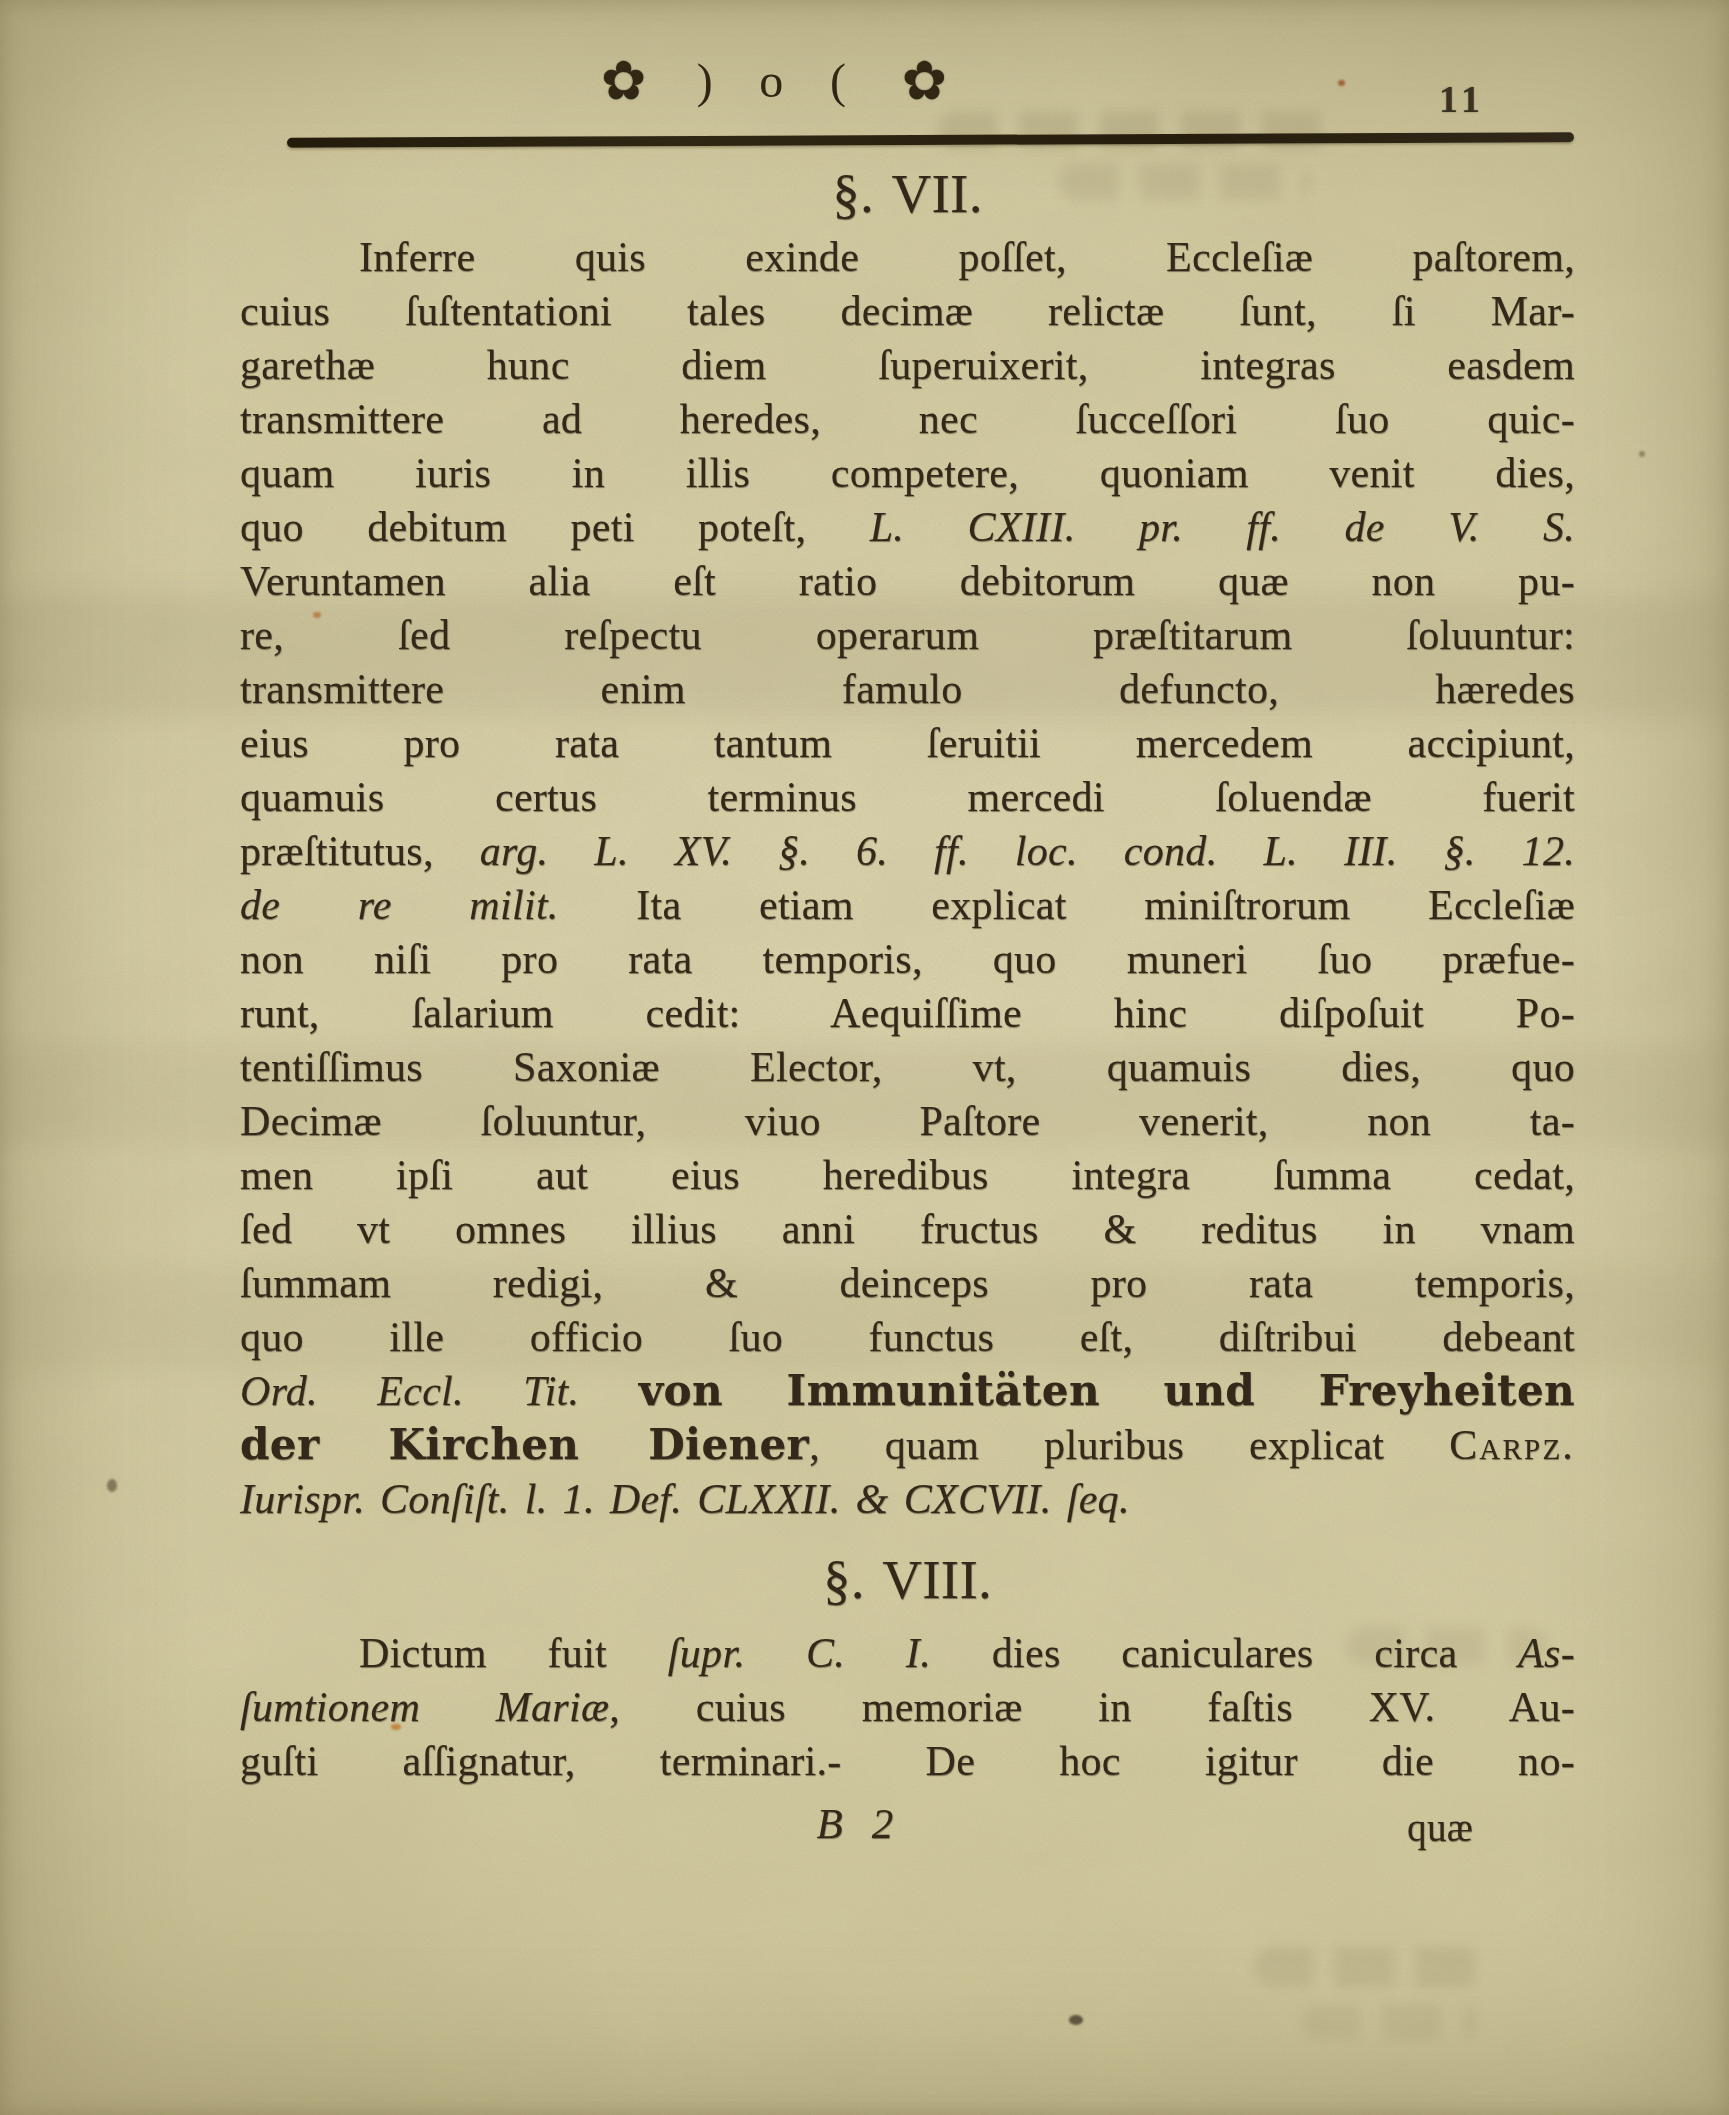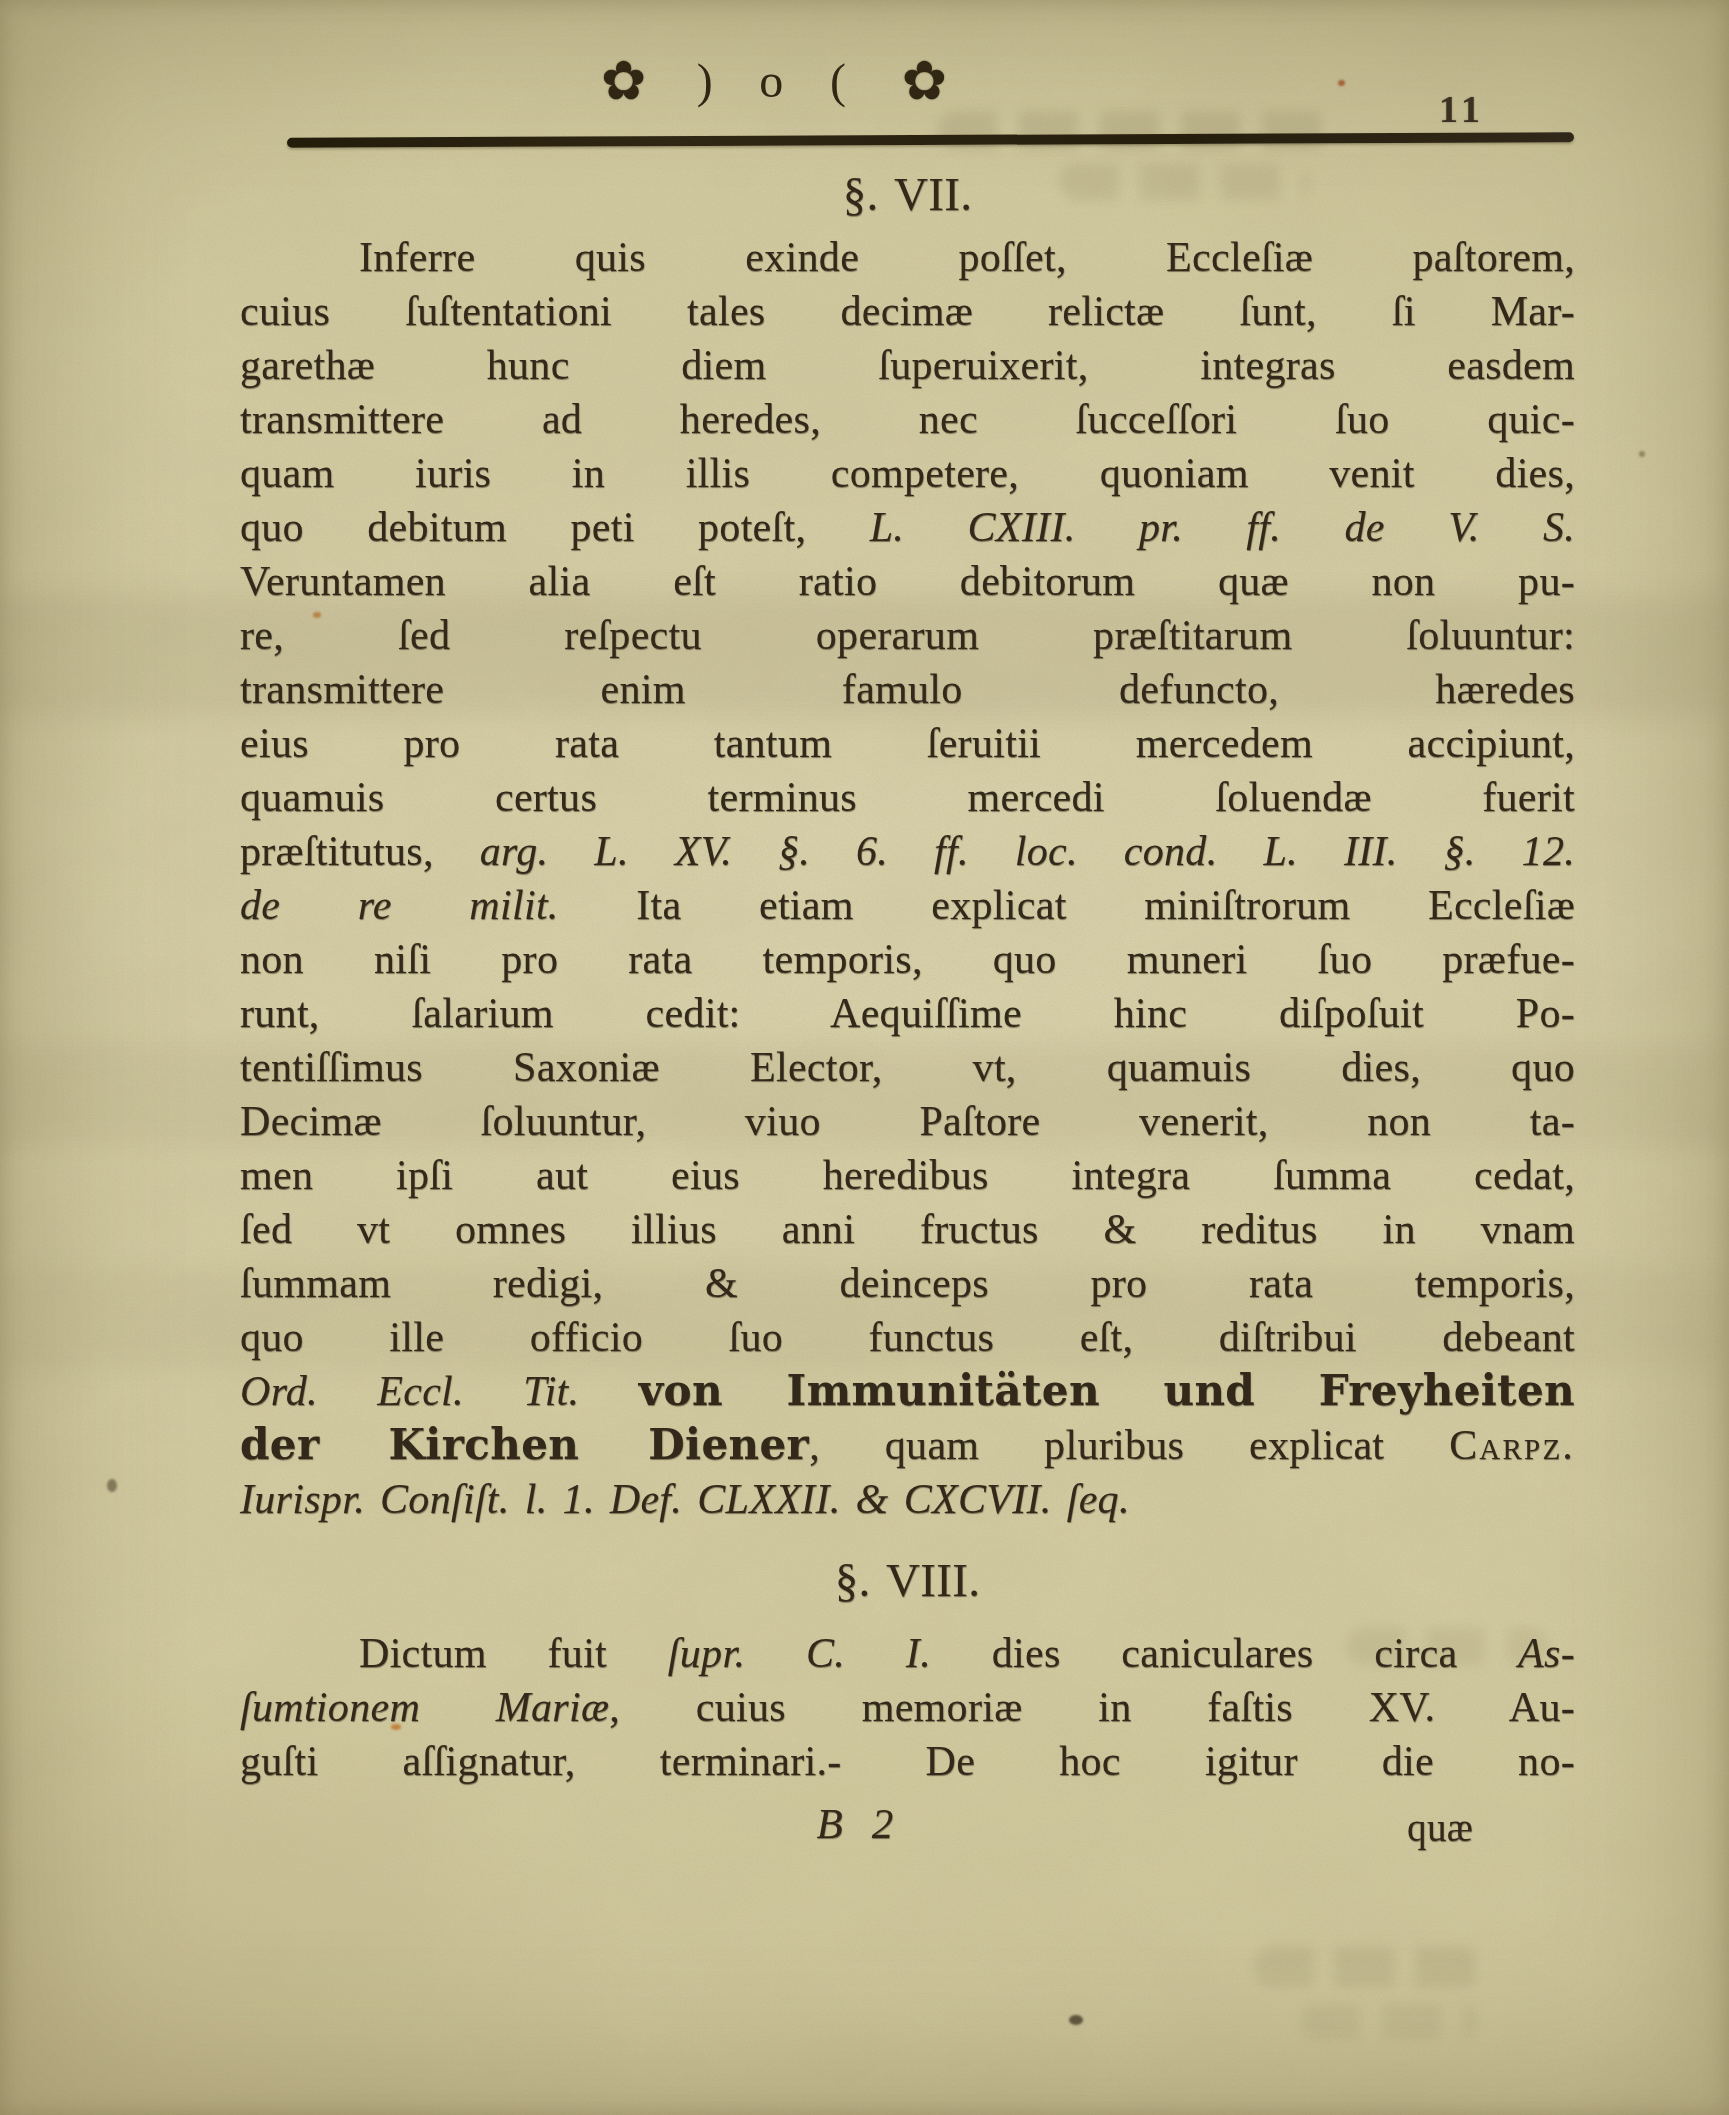--- a/index.html
+++ b/index.html
@@ -16,31 +16,31 @@
   .vignette{position:absolute;inset:0;pointer-events:none;
     box-shadow:inset 0 0 156px 22.5px rgba(96,84,44,0.30), inset 0 0 24px rgba(86,74,38,0.28);}
   .grain{position:absolute;inset:0;pointer-events:none;}
 
   .header-ornament{position:absolute;left:601px;top:54px;width:346px;
     display:flex;align-items:center;justify-content:space-between;
     font-family:"DejaVu Sans",sans-serif;}
   .rosette{font-size:54px;line-height:54px;color:#2e2513;text-shadow:0 0 1.7px rgba(46,37,19,.6);}
   .separator{font-size:48px;line-height:48px;letter-spacing:17.3px;color:#2e2513;
     font-family:"Liberation Serif",serif;padding-left:12px;}
-  .page-number{position:absolute;left:1439px;top:87px;font-size:38px;font-weight:bold;
+  .page-number{position:absolute;left:1439px;top:77px;font-size:38px;font-weight:bold;
     letter-spacing:5.2px;color:#3a3122;text-shadow:0 0 1.7px rgba(50,41,26,.5);}
   .header-rule{position:absolute;left:287px;top:135px;width:1287px;height:10.4px;
     background:linear-gradient(90deg,#241c0c,#2f2614 30%,#261e0e 70%,#31281a);
     border-radius:5.2px;transform:rotate(-0.25deg);
     box-shadow:0 1.7px 2.6px rgba(70,58,28,.35);}
 
   .text-block{position:absolute;left:240px;top:163px;width:1335px;
     font-size:42px;line-height:54px;letter-spacing:0.3px;word-spacing:4.3px;
     filter:blur(0.3px);text-shadow:0.5px 0.5px 1px rgba(48,38,20,.55);}
-  .section-heading{text-align:center;font-size:47px;line-height:62px;margin:0 0 5.2px 0;
+  .section-heading{text-align:center;font-size:55px;line-height:62px;margin:0 0 5.2px 0;
     font-weight:normal;}
   .heading-gap{height:22.5px;}
   .small-gap{height:10.4px;}
   .bline{text-align:justify;text-align-last:justify;white-space:nowrap;height:54px;}
   .bline.indent{text-indent:119px;}
   .bline.noj{text-align-last:left;white-space:normal;}
   .seg-rm{font-style:normal;}
   .seg-it{font-style:italic;}
   .seg-fr{font-weight:bold;font-family:"DejaVu Serif",serif;letter-spacing:0.4px;}
   .seg-sc{font-variant:small-caps;letter-spacing:2.2px;}

